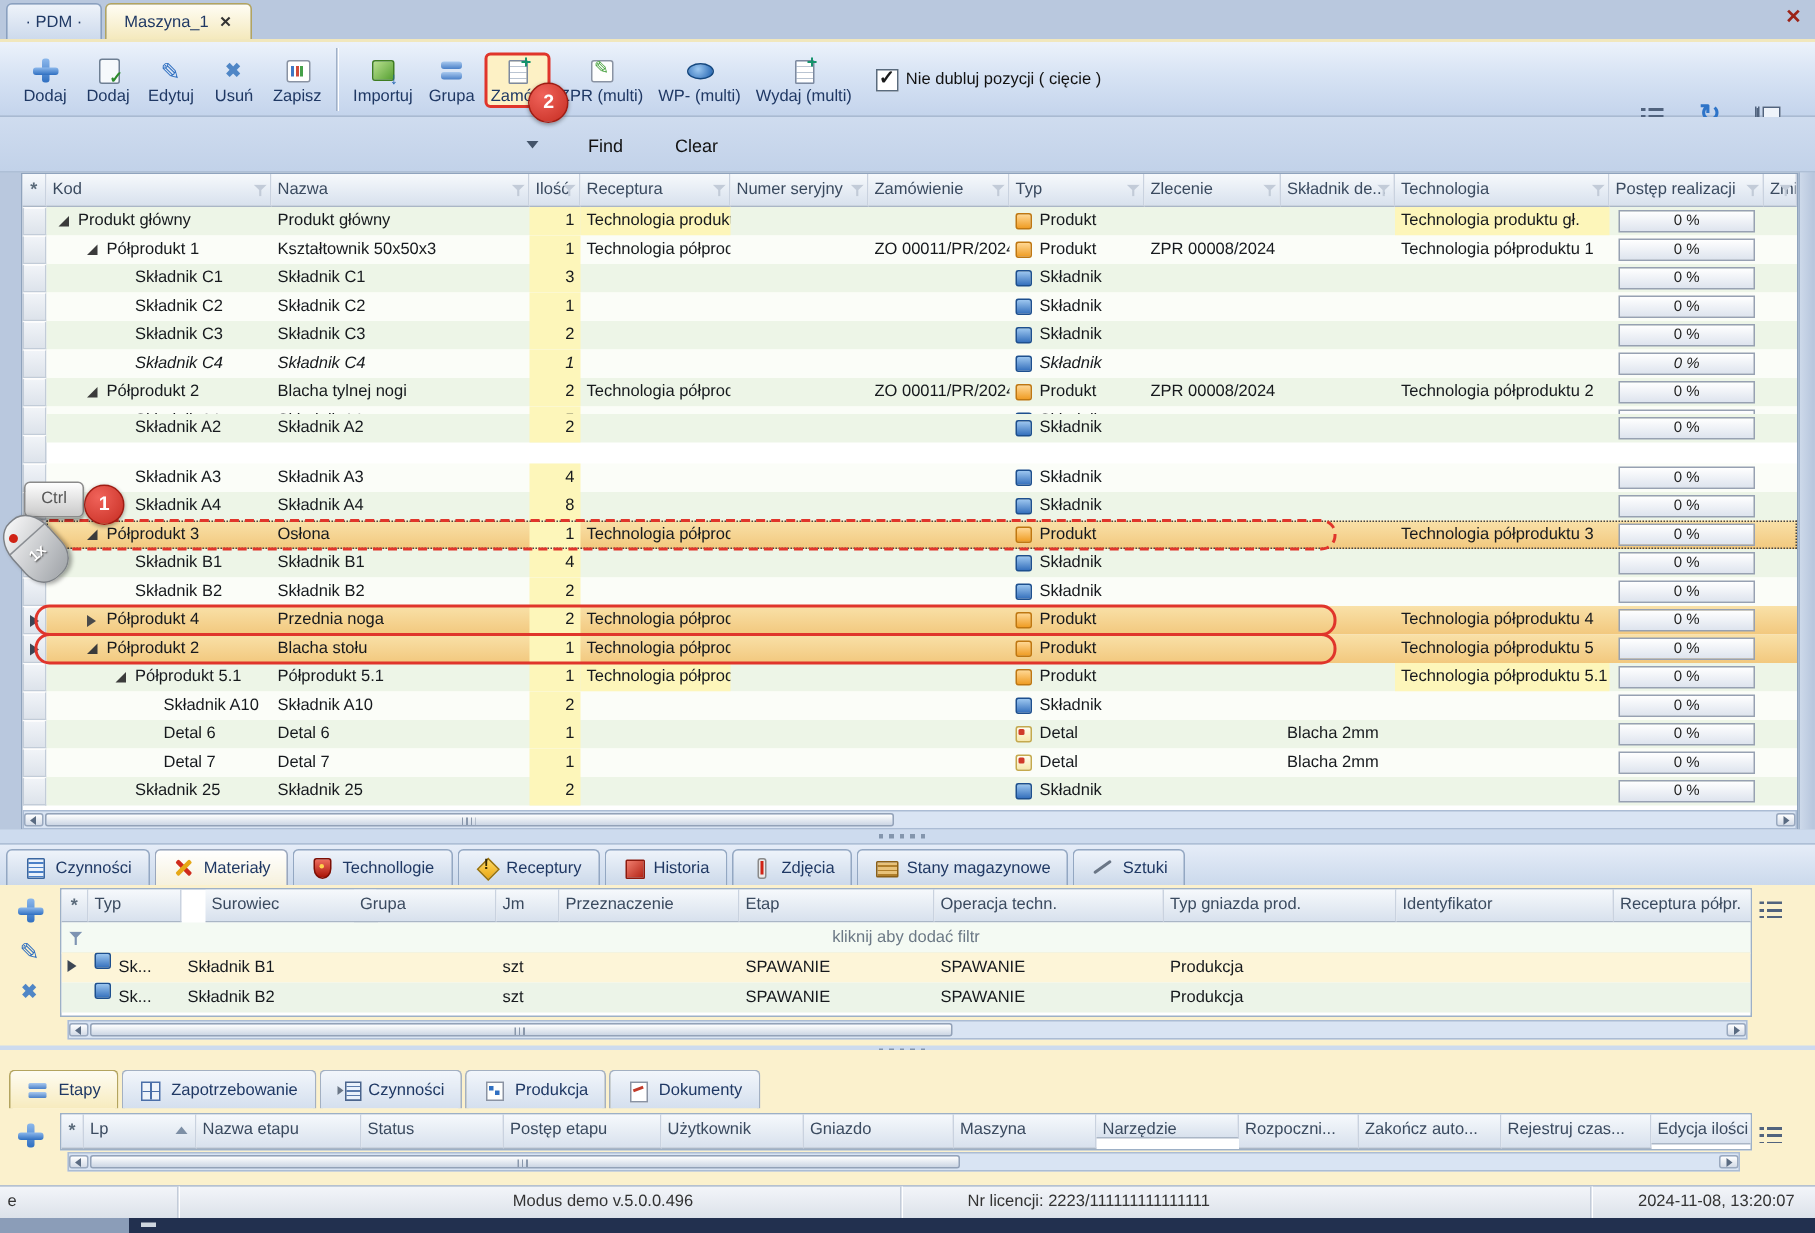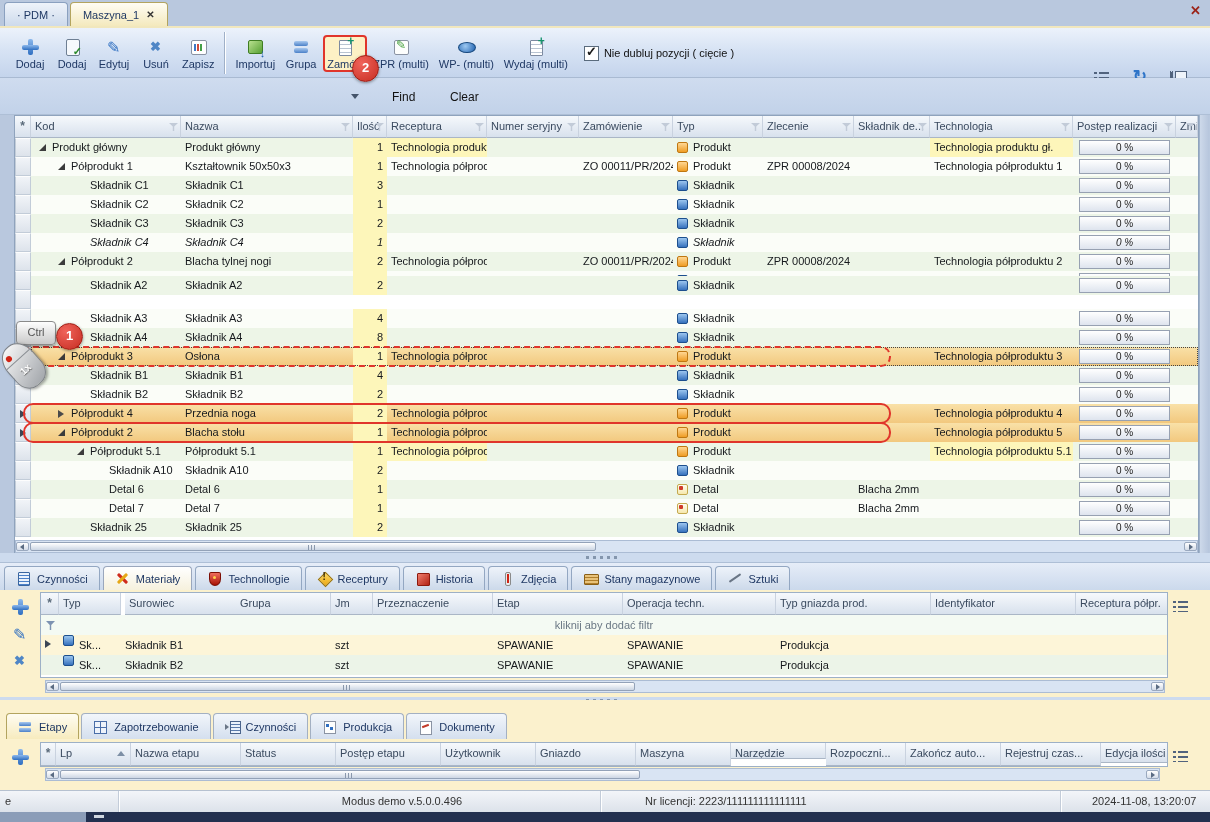--- a/index.html
+++ b/index.html
@@ -810,21 +810,21 @@
 <div id="matpanel">
   <div class="sidebtns" style="top:8px">
     <span class="i18 ic-plus"></span>
     <span class="i18 ic-pencil"></span>
     <span class="i18 ic-xdel"></span>
   </div>
   <div id="mgrid2">
     <div id="mt-head">
         <div class="mg-h gut" style="left: 0px; width: 18px;"><span>*</span></div>
         <div class="mg-h" style="left: 18px; width: 62px;"><span>Typ</span></div>
-        <div class="mg-h" style="left: 84px; width: 115px;"><span>Surowiec</span></div>
+        <div class="mg-h" style="left: 96px; width: 115px;"><span>Surowiec</span></div>
         <div class="mg-h" style="left: 195px; width: 95px;"><span>Grupa</span></div>
         <div class="mg-h" style="left: 290px; width: 42px;"><span>Jm</span></div>
         <div class="mg-h" style="left: 332px; width: 120px;"><span>Przeznaczenie</span></div>
         <div class="mg-h" style="left: 452px; width: 130px;"><span>Etap</span></div>
         <div class="mg-h" style="left: 582px; width: 153px;"><span>Operacja techn.</span></div>
         <div class="mg-h" style="left: 735px; width: 155px;"><span>Typ gniazda prod.</span></div>
         <div class="mg-h" style="left: 890px; width: 145px;"><span>Identyfikator</span></div>
         <div class="mg-h" style="left: 1035px; width: 93px;"><span>Receptura półpr.</span></div>
       </div>
     <div class="mt-filter">

